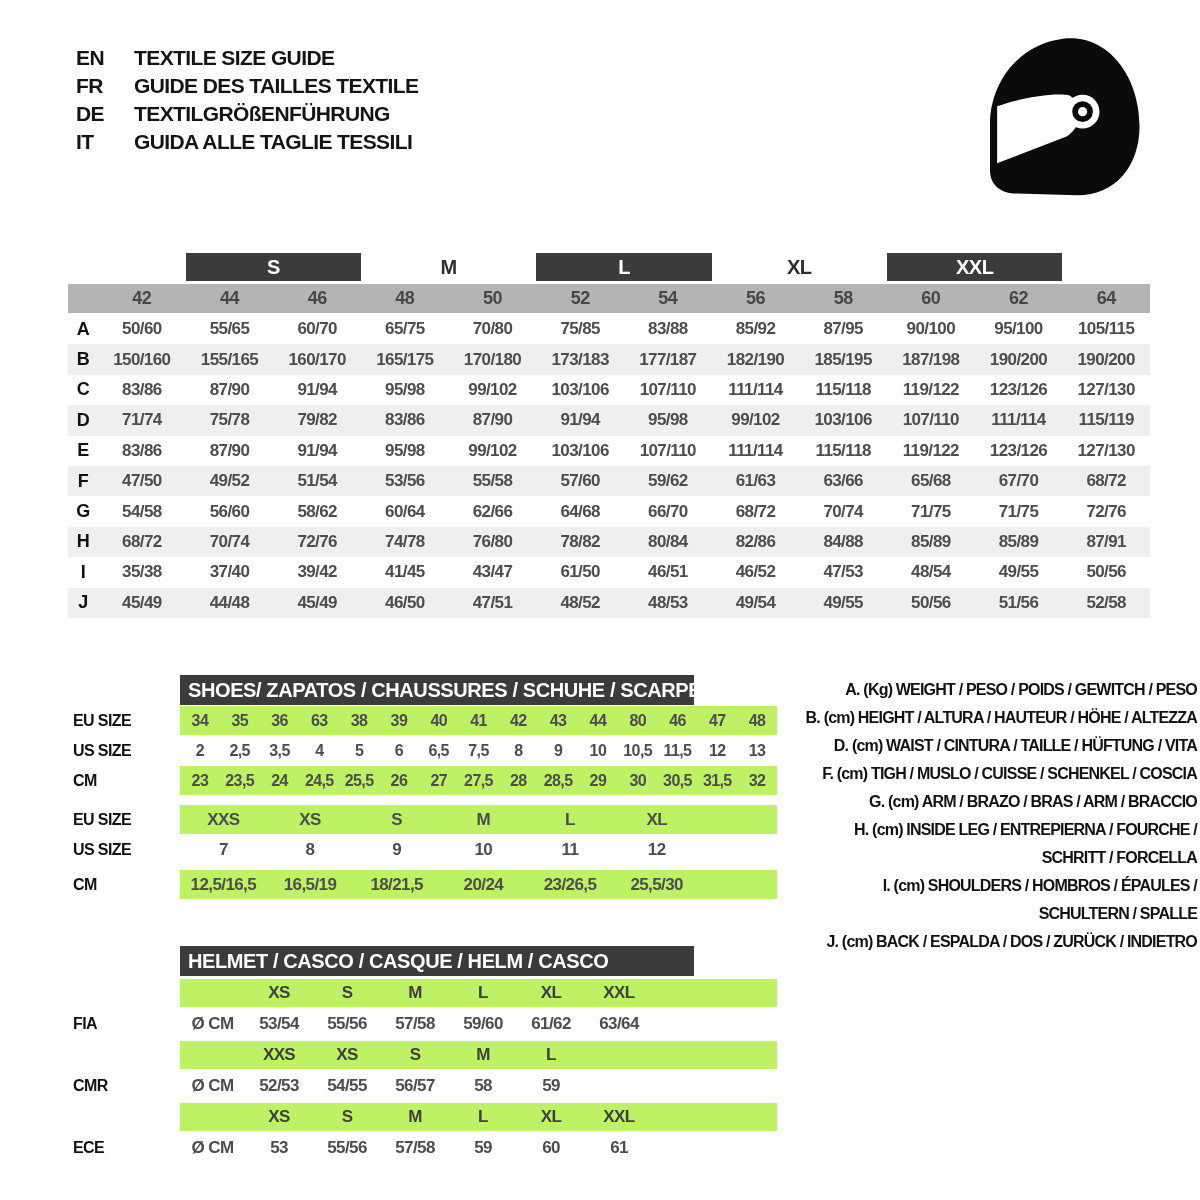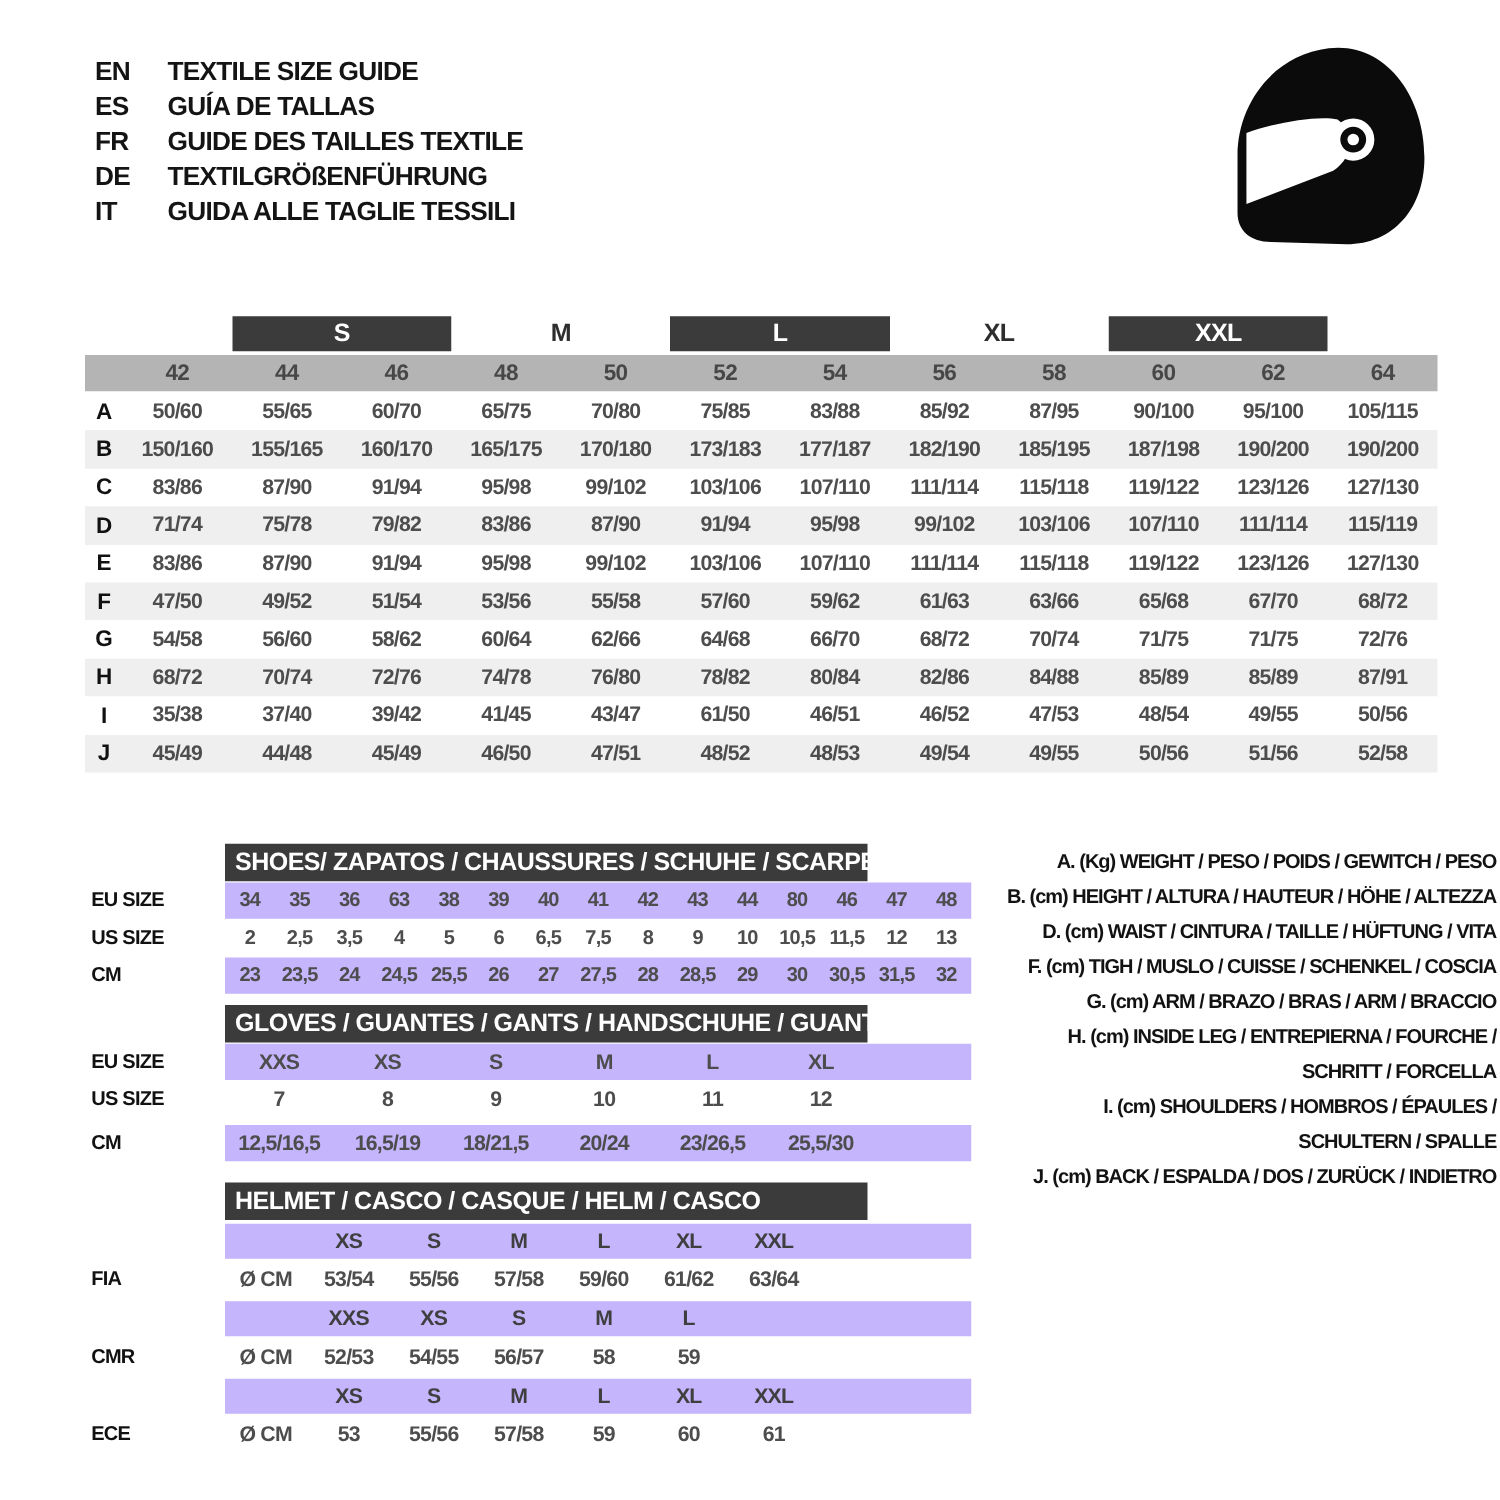--- a/index.html
+++ b/index.html
@@ -35,42 +35,38 @@
   .sec-helmet{top:946px;}
   .bar{margin-left:112px;width:514px;height:30px;background:#3b3b3b;color:#fff;
     display:flex;align-items:center;font-size:20px;font-weight:bold;
     padding-left:8px;box-sizing:border-box;letter-spacing:-0.4px;white-space:nowrap;}
   .srow{position:relative;height:29px;margin-top:1px;}
   .srow.gap{margin-top:6px;}
   .hrow{height:28px;margin-top:3px;}
   .rlabel{position:absolute;left:5px;top:0;height:100%;display:flex;align-items:center;
     font-size:16px;font-weight:bold;color:#111;letter-spacing:-0.6px;}
   .vals{position:absolute;left:112px;top:0;width:597px;height:100%;}
-  .srow.stripe .vals{background:#c4b5fd;}
+  .srow.stripe .vals{background:#bef264;}
   .vals-inner{display:grid;height:100%;align-items:center;text-align:center;
     font-size:16px;font-weight:bold;color:#4d4d4d;letter-spacing:-0.6px;}
   .vals-inner.shoes{width:100%;grid-template-columns:repeat(15,1fr);}
   .vals-inner.gloves{width:520px;grid-template-columns:repeat(6,1fr);font-size:17px;}
   .vals-inner.helmet{width:473px;grid-template-columns:65px repeat(6,68px);font-size:17px;}
   .size-head{color:#3f3f3f;}
   
   .legend{position:absolute;left:793px;top:676px;width:404px;font-weight:bold;
     font-size:16px;letter-spacing:-0.8px;line-height:28px;color:#121212;text-align:right;}
 </style>
 </head>
 <body>
 
 <div class="lang">
     <div class="lang-row">
       <span class="lang-code">EN</span>
       <span>TEXTILE SIZE GUIDE</span>
-    </div>
-    <div class="lang-row">
-      <span class="lang-code">ES</span>
-      <span>GUÍA DE TALLAS</span>
     </div>
     <div class="lang-row">
       <span class="lang-code">FR</span>
       <span>GUIDE DES TAILLES TEXTILE</span>
     </div>
     <div class="lang-row">
       <span class="lang-code">DE</span>
       <span>TEXTILGRÖßENFÜHRUNG</span>
     </div>
     <div class="lang-row">
@@ -330,21 +326,20 @@
             <div>30,5</div>
             <div>31,5</div>
             <div>32</div>
           </div>
         </div>
       </div>
     </div>
 </div>
 
 <div class="sec sec-gloves">
-  <div class="bar">GLOVES / GUANTES / GANTS / HANDSCHUHE / GUANTI</div>
   <div>
       <div class="srow stripe">
         <div class="rlabel">EU SIZE</div>
         <div class="vals">
           <div class="vals-inner gloves">
             <div>XXS</div>
             <div>XS</div>
             <div>S</div>
             <div>M</div>
             <div>L</div>

